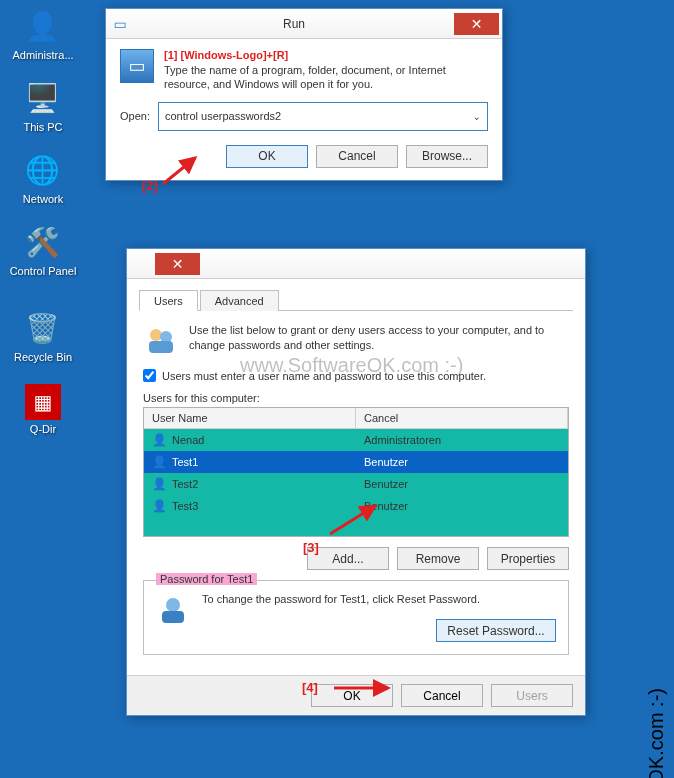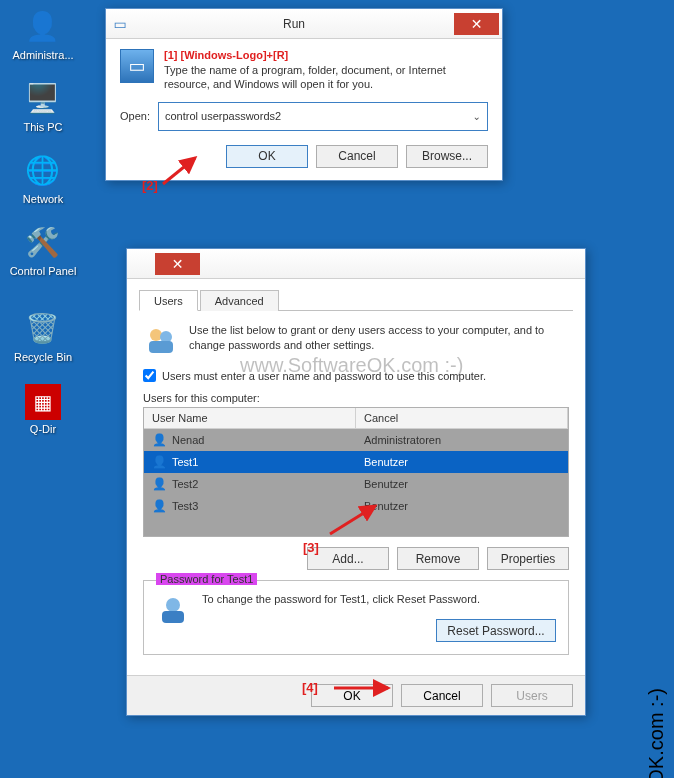--- a/index.html
+++ b/index.html
@@ -37,31 +37,31 @@
 
 .ua .uabody { padding: 6px 12px 10px; font-size:11px; color:#333; background:#fff; }
 .tabs { display:flex; margin-top:4px; border-bottom:1px solid #c0c0c0; }
 .tab { padding:4px 14px 3px; border:1px solid #c0c0c0; border-bottom:none; background:#f4f4f4; font-size:11px; margin-right:2px; position:relative; top:1px; cursor:pointer; }
 .tab.active { background:#fff; border-bottom:1px solid #fff; }
 .ua .intro { display:flex; gap:10px; margin:12px 4px 10px; }
 .ua .intro .uico { width:36px; height:36px; }
 .ua .chkrow { display:flex; align-items:center; gap:6px; margin:4px 4px 10px; }
 .ua .chkrow input { width:13px; height:13px; }
 .ua .listlabel { margin:6px 4px 3px; }
-.userlist { border:1px solid #b0b0b0; height:130px; overflow:auto; background:#a3a3a3; margin:0 4px; }
+.userlist { border:1px solid #b0b0b0; height:130px; overflow:auto; background:#14b8a6; margin:0 4px; }
 .userlist .hdrrow { display:flex; background:#f4f4f4; border-bottom:1px solid #d0d0d0; font-size:11px; }
 .userlist .hdrrow .col { padding:4px 8px; border-right:1px solid #d0d0d0; }
 .userlist .row { display:flex; font-size:11px; align-items:center; }
 .userlist .row .col { padding:3px 8px; display:flex; align-items:center; gap:4px; }
 .userlist .c1 { width:50%; } .userlist .c2 { width:50%; }
 .userlist .row.sel { background:#0a63c4; color:#fff; }
 .uico-sm { width:16px; height:16px; display:inline-flex; align-items:center; justify-content:center; font-size:12px; }
 .ua .midbtns { display:flex; justify-content:flex-end; gap:8px; margin:10px 4px; }
 .fieldset { border:1px solid #c0c0c0; margin:6px 4px 10px; padding:10px 12px 12px; }
-.fieldset .legend { font-size:11px; position:relative; top:-18px; background:#d946ef; padding:0 4px; display:inline-block; }
+.fieldset .legend { font-size:11px; position:relative; top:-18px; background:#f9a8d4; padding:0 4px; display:inline-block; }
 .fieldset .inner { margin-top:-10px; display:flex; gap:12px; align-items:flex-start; }
 .ua .footbtns { display:flex; justify-content:flex-end; gap:8px; padding:8px 12px; background:#f0f0f0; border-top:1px solid #d0d0d0; }
 
 
 .annot { position:absolute; color:#e02020; font-weight:bold; font-size:13px; pointer-events:none; }
 .watermark { position:absolute; color:rgba(0,0,0,0.25); font-size:20px; pointer-events:none; }
 .sidewm { position:absolute; right:6px; bottom:90px; transform:rotate(-90deg); transform-origin:right bottom; color:#000; font-size:20px; pointer-events:none; white-space:nowrap; }
 
 
 .arrow { position:absolute; pointer-events:none; }

